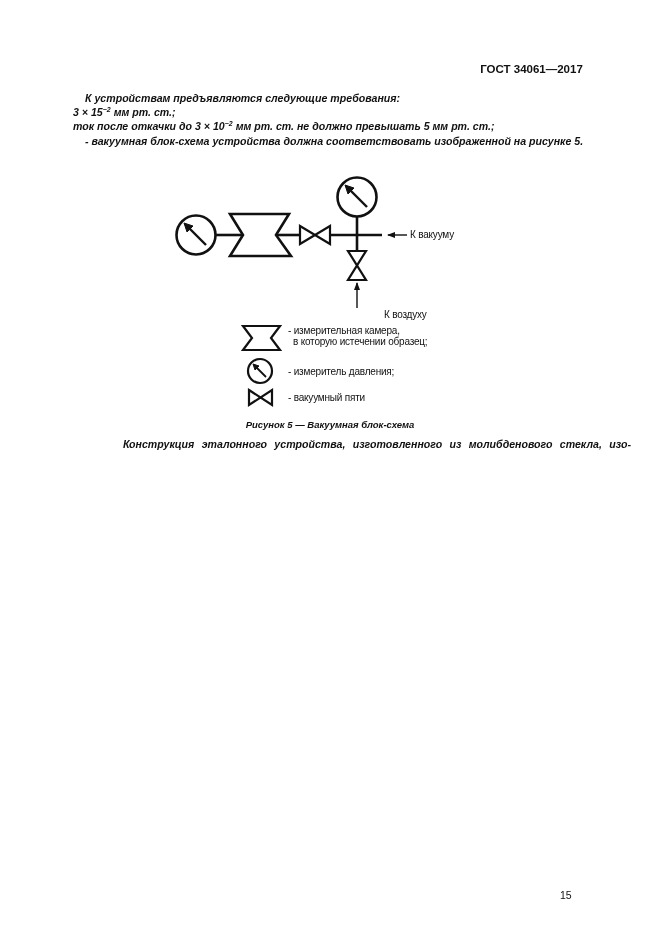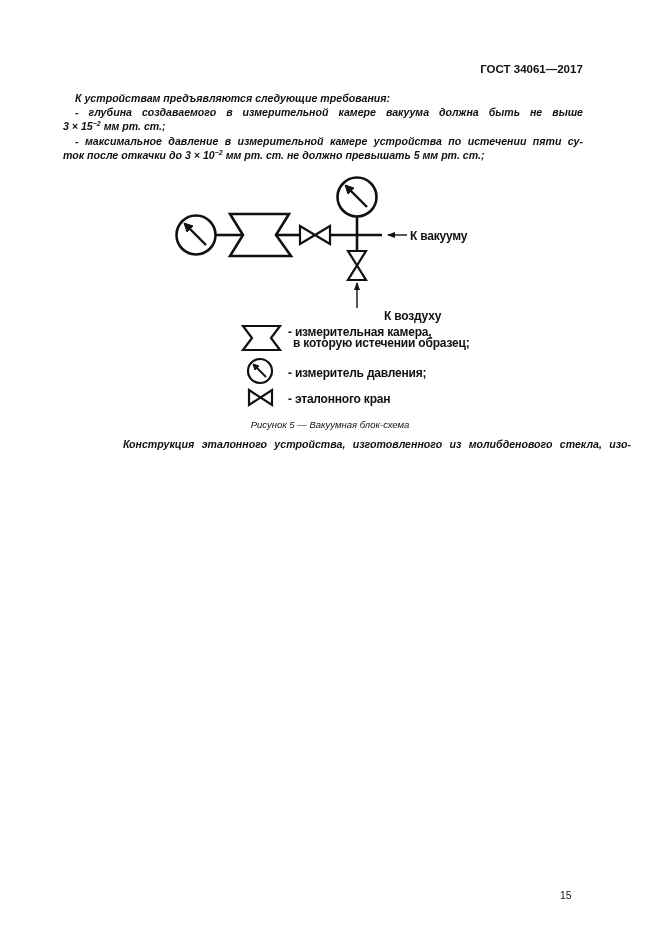--- a/index.html
+++ b/index.html
@@ -7,36 +7,35 @@
          font-family: "Liberation Sans", "DejaVu Sans", sans-serif; color: #111; }
   .abs { position: absolute; }
   .hdr { left: 480px; top: 63px; width: 103px; text-align: center; font-weight: bold; font-size: 11.5px; }
   .para { position: absolute; left: 63px; width: 520px; font-size: 10.6px; font-style: italic; font-weight: bold;
           line-height: 14.2px; }
   .line { display: block; white-space: nowrap; }
   .just { text-align: justify; text-align-last: justify; white-space: normal; }
   .ind { padding-left: 12px; }
   sup { font-size: 7px; line-height: 0; vertical-align: 4px; }
   .diagram { position: absolute; left: 0; top: 0; width: 661px; height: 935px; }
-  .dlabel { position: absolute; font-size: 12px; font-weight: bold; white-space: nowrap; letter-spacing: -0.2px; }
+  .dlabel { position: absolute; font-size: 10px; font-weight: normal; white-space: nowrap; letter-spacing: -0.2px; }
   .caption { position: absolute; left: 230px; top: 419px; width: 200px; text-align: center;
-             font-size: 9.5px; font-style: italic; }
+             font-size: 9.5px; font-style: italic; font-weight: bold; }
   .pagenum { position: absolute; left: 560px; top: 843px; font-size: 10.5px; margin-top: 46px; }
 </style>
 </head>
 <body>
 
 <div class="abs hdr">ГОСТ 34061—2017</div>
 
-<div class="para" style="top:91px;">
+<div class="para" style="top:91px;margin-left:10px;">
   <span class="line ind">К устройствам предъявляются следующие требования:</span>
-  <span class="line just ind">- глубина создаваемого в измерительной камере вакуума должна быть не выше</span>
   <span class="line"><span>3 × 15</span><sup>−2</sup><span> мм рт. ст.;</span></span>
-  <span class="line just ind">- максимальное давление в измерительной камере устройства по истечении пяти су-</span>
   <span class="line"><span>ток после откачки до 3 × 10</span><sup>−2</sup><span> мм рт. ст. не должно превышать 5 мм рт. ст.;</span></span>
+  <span class="line ind">- вакуумная блок-схема устройства должна соответствовать изображенной на рисунке 5.</span>
 </div>
 
 <svg class="diagram" viewBox="0 0 661 935">
   <defs>
     <marker id="arr" markerWidth="8" markerHeight="6" refX="7" refY="3" orient="auto" markerUnits="userSpaceOnUse">
       <path d="M0,0 L8,3 L0,6 z" fill="#111"></path>
     </marker>
   </defs>
   <g stroke="#111" fill="none" stroke-width="2.6">
 
@@ -74,21 +73,21 @@
     <path d="M249,390 L272,405 L272,390 L249,405 Z" stroke-width="2.2"></path>
   </g>
 </svg>
 
 <div class="dlabel" style="left:410px; top:229px;">К вакууму</div>
 <div class="dlabel" style="left:340px; top:309px;padding-left:44px;">К воздуху</div>
 
 <div class="dlabel" style="left:288px; top:325px;">- измерительная камера,</div>
 <div class="dlabel" style="left:293px; top:336px;">в которую истечении образец;</div>
 <div class="dlabel" style="left:288px; top:366px;">- измеритель давления;</div>
-<div class="dlabel" style="left:288px; top:392px;">- эталонного кран</div>
+<div class="dlabel" style="left:288px; top:392px;">- вакуумный пяти</div>
 
 <div class="caption">Рисунок 5 — Вакуумная блок-схема</div>
 
 <div class="para" style="top:437px;margin-left:48px;">
   <span class="line just ind">Конструкция эталонного устройства, изготовленного из молибденового стекла, изо-</span>
 </div>
 
 <div class="pagenum">15</div>
 
 </body></html>

